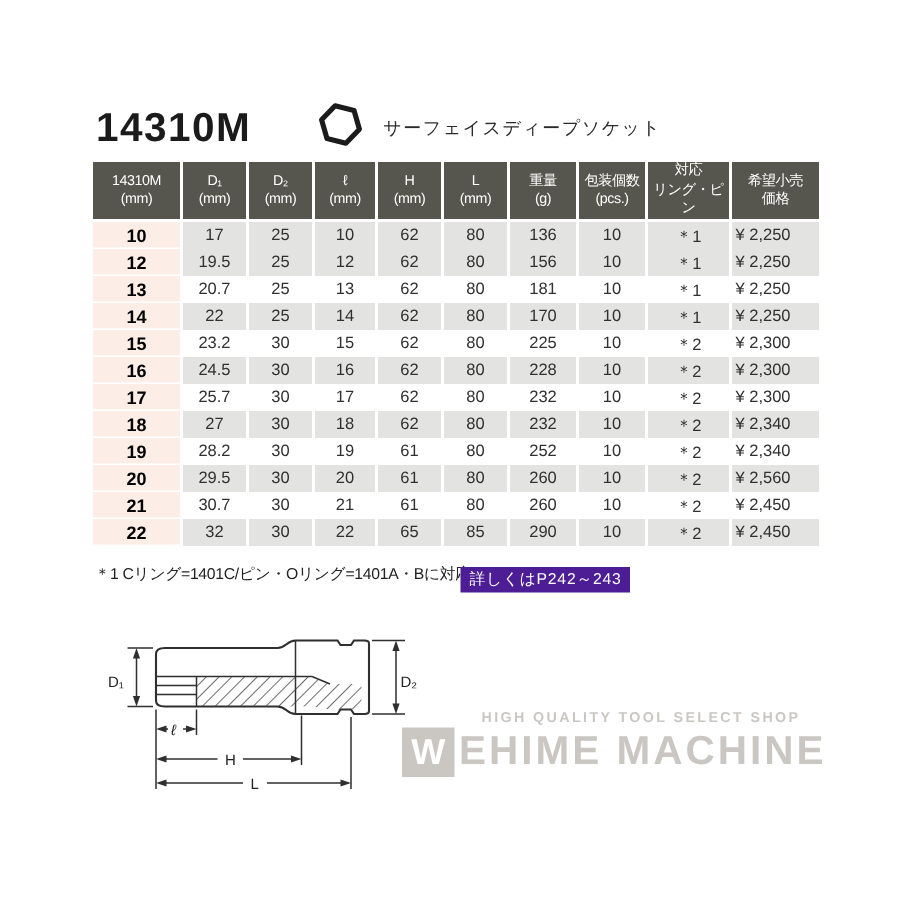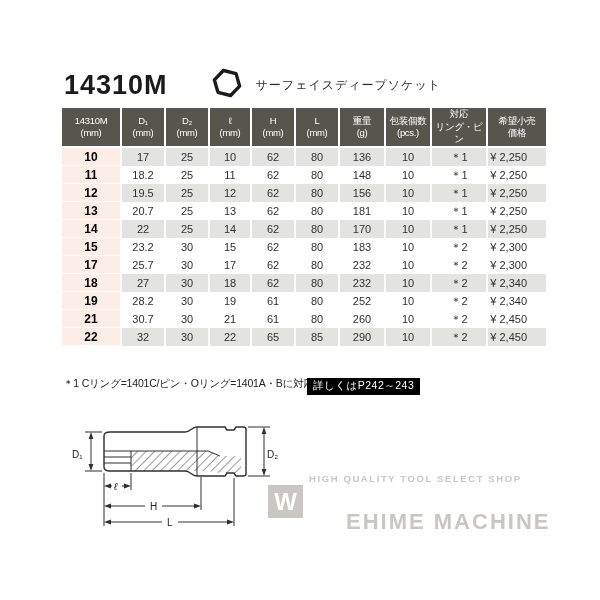--- a/index.html
+++ b/index.html
@@ -24,36 +24,36 @@
   table.spec td {
     font-size:11px; color:#303030; text-align:center; height:17px; padding:0; white-space:nowrap;
   }
   tr.stripe td { background:#e3e3e1; }
   table.spec tr td.col-size { background:#fceee7; font-weight:bold; color:#000; font-size:12px; border-bottom:1px solid #fff; }
   table.spec td.col-price { text-align:right; padding-right:19px; }
 
   
   .footnotes { position:absolute; left:63px; top:375px; font-size:10.5px; color:#222; line-height:16px; letter-spacing:-0.2px; }
   .badge {
-    position:absolute; left:307px; top:378px; background:#000000; color:#fff;
+    position:absolute; left:307px; top:378px; background:#4c1d95; color:#fff;
     font-size:10.5px; padding:1px 6px 2px; letter-spacing:0.5px;
   }
 
   
   .diagram { position:absolute; left:58px; top:420px; }
   .diagram text { font-size:10px; fill:#222; }
 
   
   .wm-mark {
     position:absolute; left:268px; top:485px; width:35px; height:33px;
     background:#cac7c3; color:#fff; font-weight:bold; font-size:24px;
     display:flex; align-items:center; justify-content:center; line-height:1;
   }
-  .wm-tagline { position:absolute; left:309px; top:473px; font-size:9.5px; font-weight:bold; color:#cac7c3; letter-spacing:1.6px; white-space:nowrap; }
-  .wm-brand { position:absolute; left:306px; top:509px; font-size:22px; font-weight:bold; color:#cac7c3; letter-spacing:2px; white-space:nowrap;margin-left:40px; }
+  .wm-tagline { position:absolute; left:321px; top:473px; font-size:9.5px; font-weight:bold; color:#cac7c3; letter-spacing:1.6px; white-space:nowrap; }
+  .wm-brand { position:absolute; left:306px; top:485px; font-size:27px; font-weight:bold; color:#cac7c3; letter-spacing:2px; white-space:nowrap; }
 </style>
 </head>
 <body>
 
 <div class="page">
 
   <div class="title-row">
     <span class="model-no">14310M</span>
     <span class="profile-icon">
       <svg width="34" height="34" viewBox="0 0 34 34">
@@ -96,32 +96,20 @@
           <td>17</td>
           <td>25</td>
           <td>10</td>
           <td>62</td>
           <td>80</td>
           <td>136</td>
           <td>10</td>
           <td>＊1</td>
           <td class="col-price">¥ 2,250</td>
         </tr>
-        <tr>
-          <td class="col-size">11</td>
-          <td>18.2</td>
-          <td>25</td>
-          <td>11</td>
-          <td>62</td>
-          <td>80</td>
-          <td>148</td>
-          <td>10</td>
-          <td>＊1</td>
-          <td class="col-price">¥ 2,250</td>
-        </tr>
         <tr class="stripe">
           <td class="col-size">12</td>
           <td>19.5</td>
           <td>25</td>
           <td>12</td>
           <td>62</td>
           <td>80</td>
           <td>156</td>
           <td>10</td>
           <td>＊1</td>
@@ -151,21 +139,33 @@
           <td>＊1</td>
           <td class="col-price">¥ 2,250</td>
         </tr>
         <tr>
           <td class="col-size">15</td>
           <td>23.2</td>
           <td>30</td>
           <td>15</td>
           <td>62</td>
           <td>80</td>
-          <td>183</td>
+          <td>225</td>
+          <td>10</td>
+          <td>＊2</td>
+          <td class="col-price">¥ 2,300</td>
+        </tr>
+        <tr class="stripe">
+          <td class="col-size">16</td>
+          <td>24.5</td>
+          <td>30</td>
+          <td>16</td>
+          <td>62</td>
+          <td>80</td>
+          <td>228</td>
           <td>10</td>
           <td>＊2</td>
           <td class="col-price">¥ 2,300</td>
         </tr>
         <tr>
           <td class="col-size">17</td>
           <td>25.7</td>
           <td>30</td>
           <td>17</td>
           <td>62</td>
@@ -191,20 +191,32 @@
           <td class="col-size">19</td>
           <td>28.2</td>
           <td>30</td>
           <td>19</td>
           <td>61</td>
           <td>80</td>
           <td>252</td>
           <td>10</td>
           <td>＊2</td>
           <td class="col-price">¥ 2,340</td>
+        </tr>
+        <tr class="stripe">
+          <td class="col-size">20</td>
+          <td>29.5</td>
+          <td>30</td>
+          <td>20</td>
+          <td>61</td>
+          <td>80</td>
+          <td>260</td>
+          <td>10</td>
+          <td>＊2</td>
+          <td class="col-price">¥ 2,560</td>
         </tr>
         <tr>
           <td class="col-size">21</td>
           <td>30.7</td>
           <td>30</td>
           <td>21</td>
           <td>61</td>
           <td>80</td>
           <td>260</td>
           <td>10</td>

